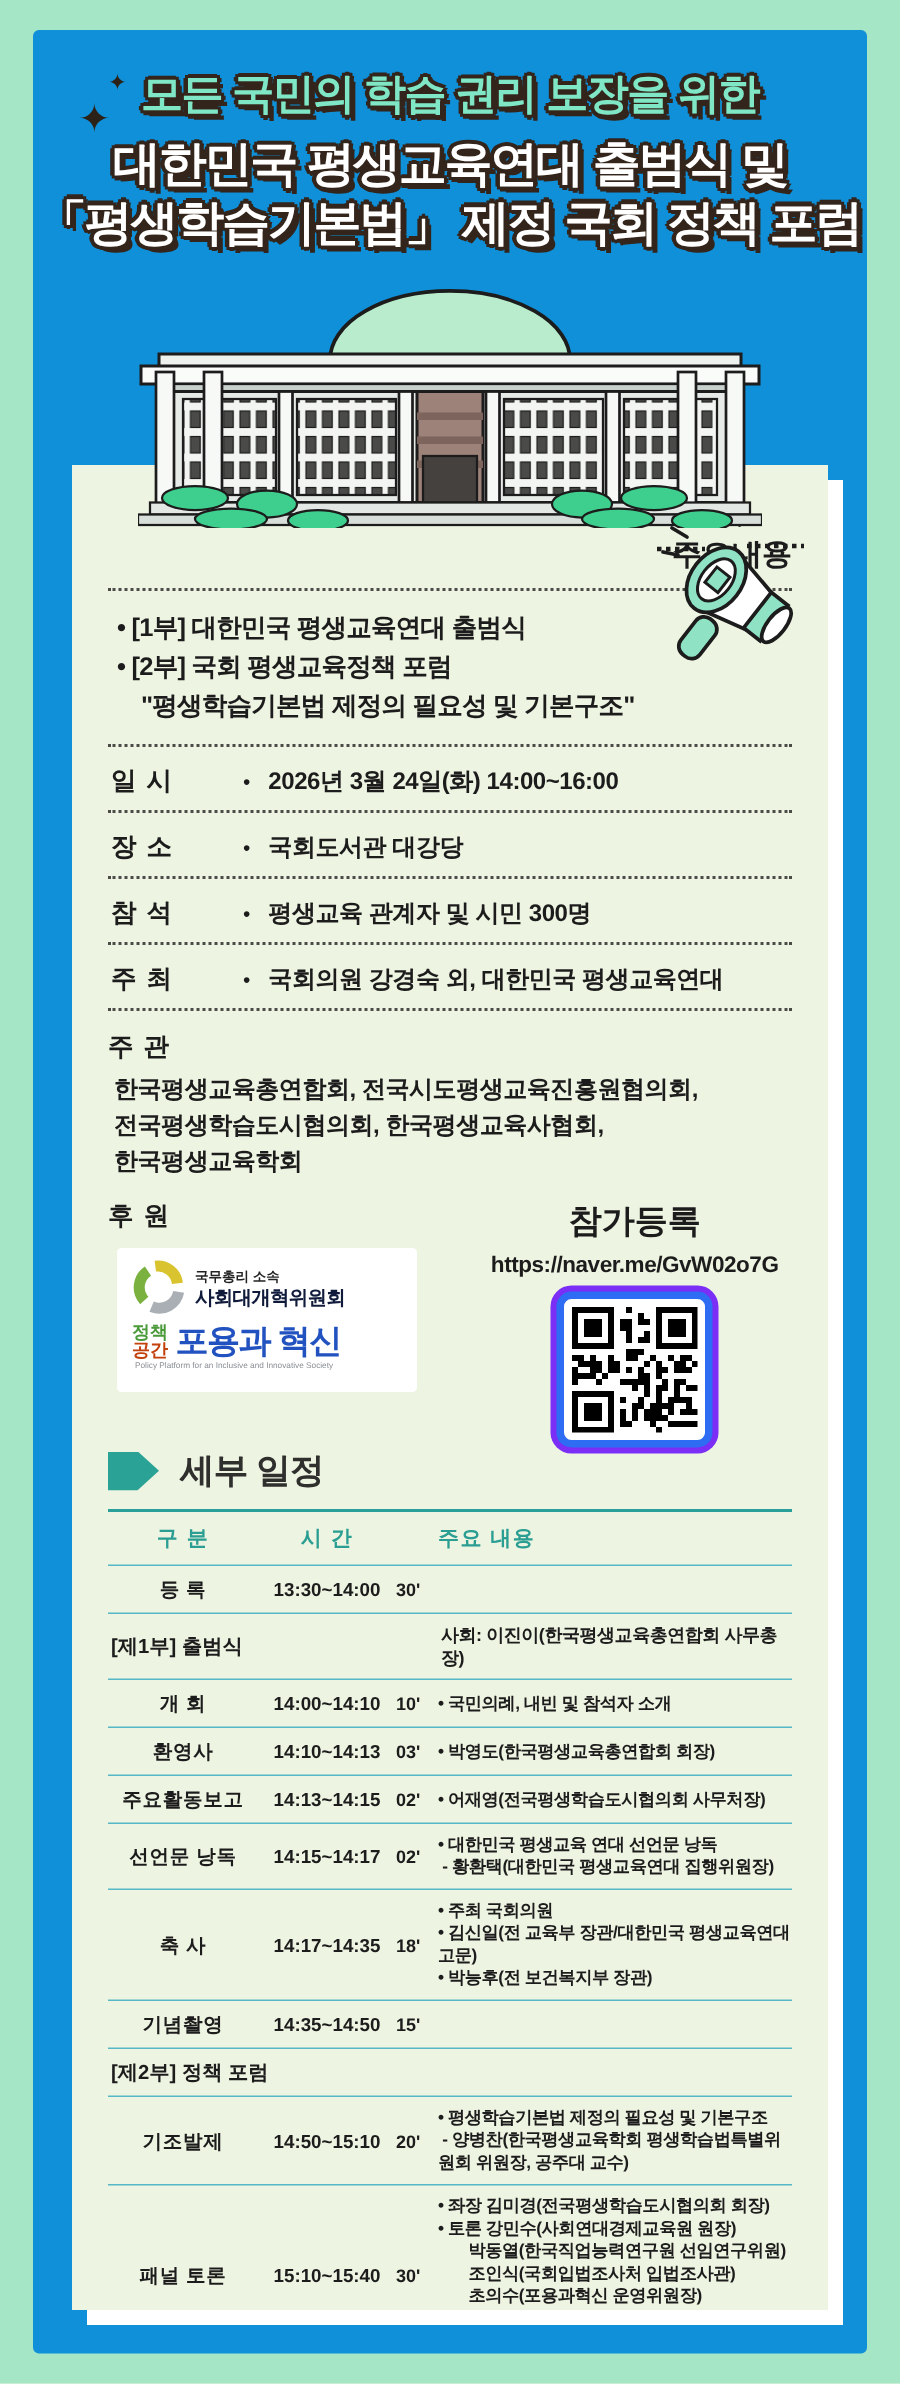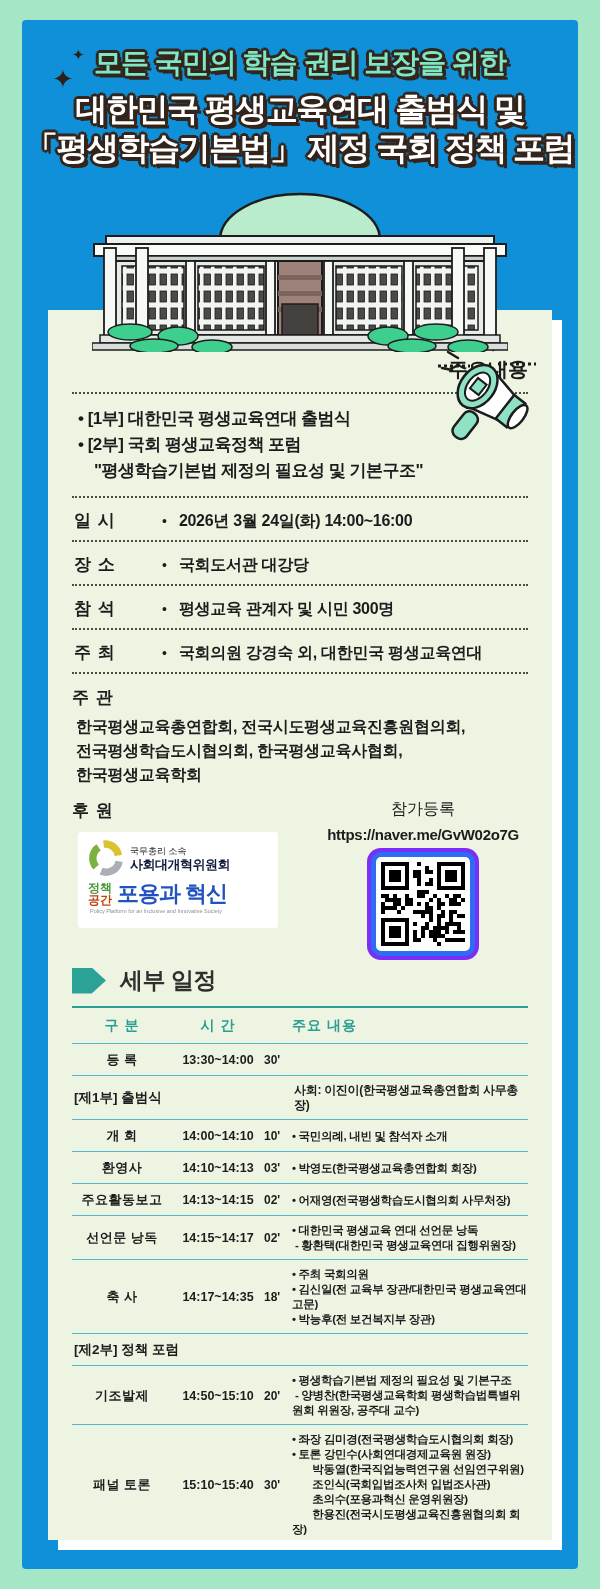--- a/index.html
+++ b/index.html
@@ -43,29 +43,29 @@
   
   .bottom-grid{display:flex;margin-top:12px;height:152px;justify-content:center;}
   .sponsor-col{width:54%;}
   .reg-col{width:46%;text-align:center;}
   .sponsor-label{font-size:17px;font-weight:800;letter-spacing:1px;}
   .logo-box{margin-top:10px;margin-left:6px;width:200px;height:96px;background:#ffffff;border-radius:3px;
     padding:8px 8px 4px 10px;box-sizing:border-box;}
   .logo-top{display:flex;align-items:center;}
   .logo-swirl{width:36px;height:36px;flex:none;}
   .logo-org{margin-left:6px;line-height:13px;}
-  .logo-org-small{font-size:9px;font-weight:400;color:#222;}
+  .logo-org-small{font-size:9px;font-weight:700;color:#222;}
   .logo-org-name{font-size:13px;font-weight:800;color:#101b3c;letter-spacing:-0.5px;}
   .logo-bottom{display:flex;align-items:center;margin-top:6px;}
   .brand-stack{line-height:12px;margin-right:5px;}
   .brand-l1{font-size:12px;font-weight:800;color:#4a9a3a;}
   .brand-l2{font-size:12px;font-weight:800;color:#c2410c;}
   .brand-main{font-size:22px;font-weight:800;color:#2152c0;letter-spacing:-1px;line-height:22px;}
   .brand-sub{font-size:5.5px;color:#8a8f94;margin-top:2px;padding-left:2px;}
-  .reg-label{font-size:16px;font-weight:400;}
+  .reg-label{font-size:22px;font-weight:700;}
   .reg-url{font-size:15px;font-weight:600;margin-top:6px;letter-spacing:-0.3px;}
   .qr-wrap{display:inline-block;margin-top:9px;background:#ffffff;border:5px solid #2e6cf3;border-radius:10px;
     box-shadow:0 0 0 4px #7b2ef5;padding:5px;line-height:0;}
   .qr-wrap svg{width:84px;height:84px;}
   
   .schedule{margin-top:14px;}
   .sched-title{display:flex;align-items:center;margin-bottom:10px;}
   .sched-arrow{width:34px;height:26px;background:#2aa396;clip-path:polygon(0 0,58% 0,100% 50%,58% 100%,0 100%);flex:none;}
   .sched-title-text{font-size:23px;font-weight:800;color:#2f2f2d;margin-left:14px;letter-spacing:-0.5px;}
   .sched-table{border-top:2px solid #2ba09a;}
@@ -517,20 +517,26 @@
  - 황환택(대한민국 평생교육연대 집행위원장)</div>
           </div>
           <div class="sched-row">
             <div class="c1">축 사</div>
             <div class="c2">14:17~14:35</div>
             <div class="c3">18'</div>
             <div class="c4">• 주최 국회의원
 • 김신일(전 교육부 장관/대한민국 평생교육연대 고문)
 • 박능후(전 보건복지부 장관)</div>
           </div>
+          <div class="sched-row">
+            <div class="c1">기념촬영</div>
+            <div class="c2">14:35~14:50</div>
+            <div class="c3">15'</div>
+            <div class="c4"></div>
+          </div>
           <div class="sched-row section">
             <div class="c1">[제2부] 정책 포럼</div>
           </div>
           <div class="sched-row">
             <div class="c1">기조발제</div>
             <div class="c2">14:50~15:10</div>
             <div class="c3">20'</div>
             <div class="c4">• 평생학습기본법 제정의 필요성 및 기본구조
  - 양병찬(한국평생교육학회 평생학습법특별위원회 위원장, 공주대 교수)</div>
           </div>

